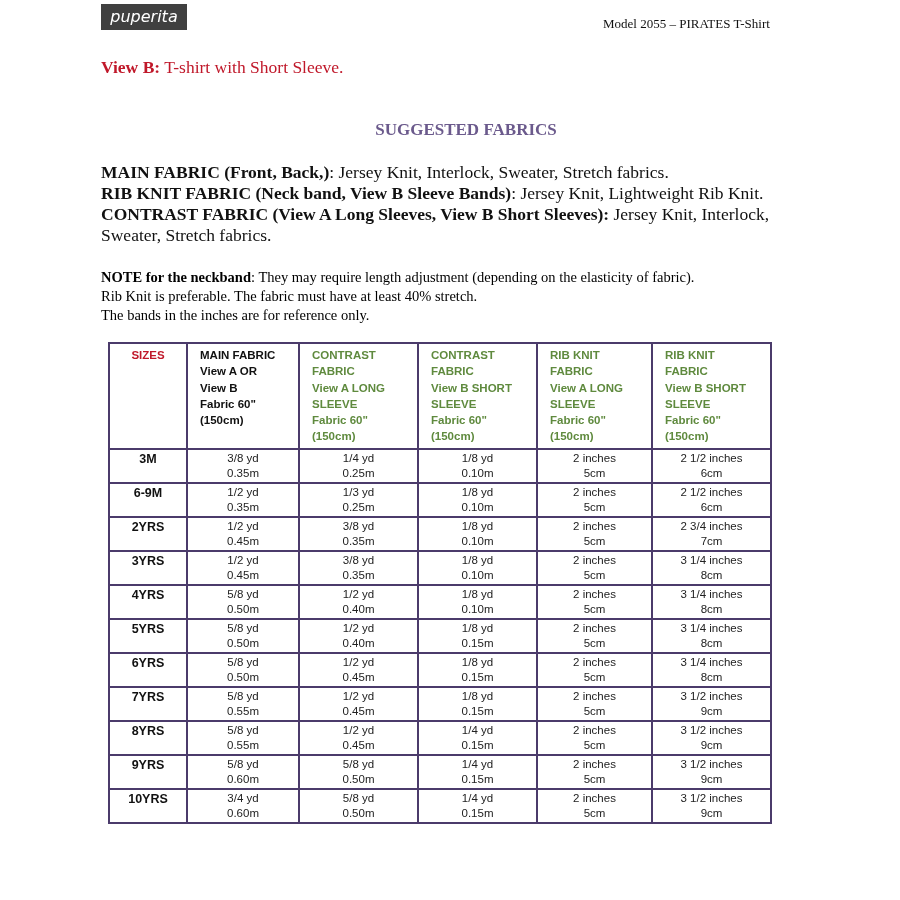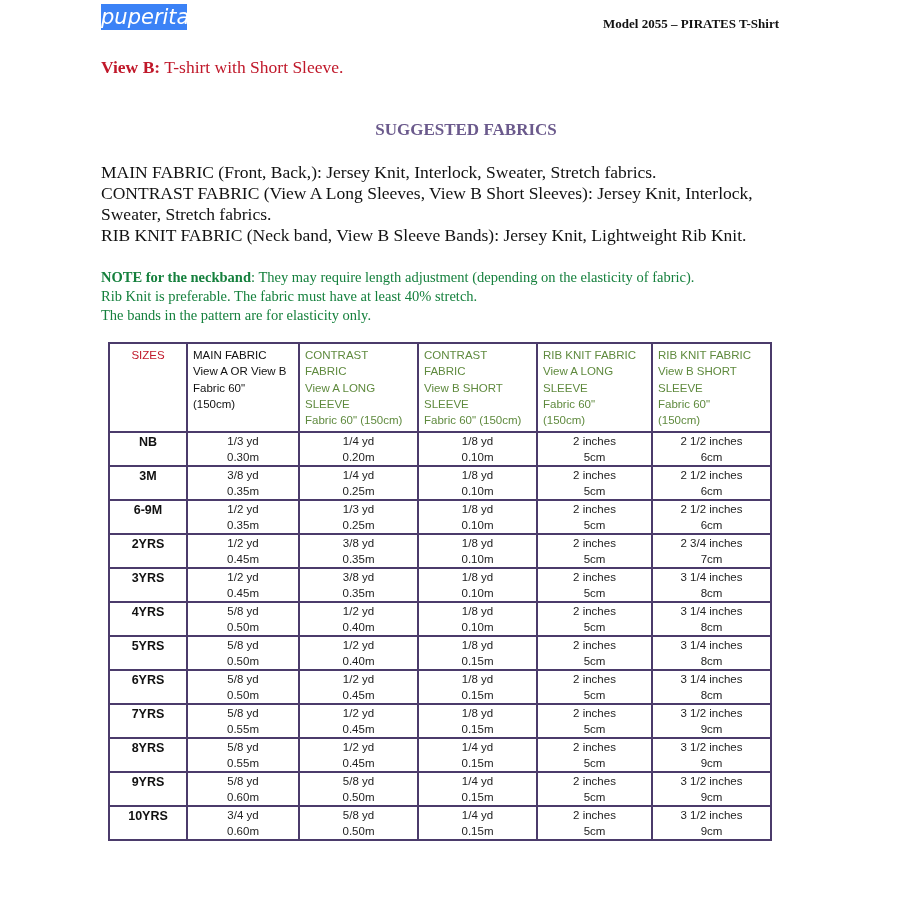--- a/index.html
+++ b/index.html
@@ -1,40 +1,40 @@
 <!DOCTYPE html>
 <html><head>
   <meta charset="utf-8">
   <style>
     html, body { margin: 0; padding: 0; background: #ffffff; }
     body { width: 900px; height: 900px; position: relative; overflow: hidden; font-family: "Liberation Serif", serif; }
     .logo {
       position: absolute; left: 101px; top: 4px; width: 86px; height: 26px;
-      background: #3b82f6; color: #fff; font-family: "DejaVu Sans", sans-serif;
-      font-size: 21px; line-height: 26px; text-align: center; letter-spacing: 0px;
+      background: #404040; color: #fff; font-family: "DejaVu Sans", sans-serif;
+      font-size: 16px; line-height: 26px; text-align: center; letter-spacing: 0px;
       font-style: italic;
     }
-    .model { position: absolute; left: 603px; top: 16px; font-size: 13px; color: #111; font-weight: bold; }
+    .model { position: absolute; left: 603px; top: 16px; font-size: 13px; color: #111; }
     .views { position: absolute; left: 101px; top: 57px; font-size: 17.5px; color: #c0182a; line-height: 21px; }
     .views b { font-weight: bold; }
     .sugg { position: absolute; left: 0; width: 900px; top: 120px; text-align: center; font-size: 17px; font-weight: bold; color: #6b5a8c; padding-left: 16px; }
     .fabrics { position: absolute; left: 101px; top: 162px; width: 680px; font-size: 17.5px; color: #111; line-height: 21px; }
-    .fabrics b { font-weight: normal; margin-top: 40px; }
-    .note { position: absolute; left: 101px; top: 268px; width: 700px; font-size: 14.5px; color: #15803d; line-height: 19px; }
+    .fabrics b { font-weight: bold; margin-top: 40px; }
+    .note { position: absolute; left: 101px; top: 268px; width: 700px; font-size: 14.5px; color: #000000; line-height: 19px; }
     .note b { font-weight: bold; }
     table.sizes {
       position: absolute; left: 108px; top: 342px; width: 662px;
       border-collapse: collapse; font-family: "Liberation Sans", sans-serif; font-size: 11.5px;
       table-layout: fixed;
     }
     table.sizes th, table.sizes td {
       border: 2px solid #4b3b6b; padding: 0; vertical-align: top;
     }
     table.sizes th {
-      text-align: left; font-weight: normal; padding: 3px 5px; height: 78px; line-height: 16.3px;
+      text-align: left; font-weight: bold; padding: 3px 12px; height: 78px; line-height: 16.3px;
       color: #5f8a3e;
       border-radius: 32px;
     }
     table.sizes th.col-size { color: #c0182a; text-align: center; }
     table.sizes th.col-main { color: #111; }
     table.sizes td { height: 29.5px; text-align: center; line-height: 15.5px; color: #222; padding-top: 1px; }
     table.sizes td.size { font-weight: bold; font-size: 12.5px; color: #111; line-height: 16px; }
     col.c1 { width: 78px; } col.c2 { width: 112px; } col.c3 { width: 119px; }
     col.c4 { width: 119px; } col.c5 { width: 115px; } col.c6 { width: 119px; }
   </style>
@@ -45,28 +45,28 @@
 <div class="model">Model 2055 – PIRATES T-Shirt</div>
 
 <div class="views">
   <div><b>View B:</b><span> T-shirt with Short Sleeve.</span></div>
 </div>
 
 <div class="sugg">SUGGESTED FABRICS</div>
 
 <div class="fabrics">
   <div><b>MAIN FABRIC (Front, Back,)</b><span>: Jersey Knit, Interlock, Sweater, Stretch fabrics.</span></div>
+  <div><b>RIB KNIT FABRIC (Neck band, View B Sleeve Bands)</b><span>: Jersey Knit, Lightweight Rib Knit.</span></div>
   <div><b>CONTRAST FABRIC (View A Long Sleeves, View B Short Sleeves):</b><span> Jersey Knit, Interlock, Sweater, Stretch fabrics.</span></div>
-  <div><b>RIB KNIT FABRIC (Neck band, View B Sleeve Bands)</b><span>: Jersey Knit, Lightweight Rib Knit.</span></div>
 </div>
 
 <div class="note">
   <div><b>NOTE for the neckband</b><span>: They may require length adjustment (depending on the elasticity of fabric).</span></div>
   <div>Rib Knit is preferable. The fabric must have at least 40% stretch.</div>
-  <div>The bands in the pattern are for elasticity only.</div>
+  <div>The bands in the inches are for reference only.</div>
 </div>
 
 <table class="sizes">
   <colgroup>
       <col class="c1">
       <col class="c2">
       <col class="c3">
       <col class="c4">
       <col class="c5">
       <col class="c6">
@@ -105,130 +105,107 @@
           <div>RIB KNIT FABRIC</div>
           <div>View B SHORT</div>
           <div>SLEEVE</div>
           <div>Fabric 60"</div>
           <div>(150cm)</div>
         </th>
       </tr>
   </thead>
   <tbody id="tbody">
       <tr>
-        <td class="size">NB</td>
-        <td>
-          <div>1/3 yd</div>
-          <div>0.30m</div>
+        <td class="size">3M</td>
+        <td>
+          <div>3/8 yd</div>
+          <div>0.35m</div>
         </td>
         <td>
           <div>1/4 yd</div>
-          <div>0.20m</div>
+          <div>0.25m</div>
         </td>
         <td>
           <div>1/8 yd</div>
           <div>0.10m</div>
         </td>
         <td>
           <div>2 inches</div>
           <div>5cm</div>
         </td>
         <td>
           <div>2 1/2 inches</div>
           <div>6cm</div>
         </td>
       </tr>
       <tr>
-        <td class="size">3M</td>
+        <td class="size">6-9M</td>
+        <td>
+          <div>1/2 yd</div>
+          <div>0.35m</div>
+        </td>
+        <td>
+          <div>1/3 yd</div>
+          <div>0.25m</div>
+        </td>
+        <td>
+          <div>1/8 yd</div>
+          <div>0.10m</div>
+        </td>
+        <td>
+          <div>2 inches</div>
+          <div>5cm</div>
+        </td>
+        <td>
+          <div>2 1/2 inches</div>
+          <div>6cm</div>
+        </td>
+      </tr>
+      <tr>
+        <td class="size">2YRS</td>
+        <td>
+          <div>1/2 yd</div>
+          <div>0.45m</div>
+        </td>
         <td>
           <div>3/8 yd</div>
           <div>0.35m</div>
         </td>
         <td>
-          <div>1/4 yd</div>
-          <div>0.25m</div>
-        </td>
-        <td>
-          <div>1/8 yd</div>
-          <div>0.10m</div>
-        </td>
-        <td>
-          <div>2 inches</div>
-          <div>5cm</div>
-        </td>
-        <td>
-          <div>2 1/2 inches</div>
-          <div>6cm</div>
-        </td>
-      </tr>
-      <tr>
-        <td class="size">6-9M</td>
-        <td>
-          <div>1/2 yd</div>
-          <div>0.35m</div>
-        </td>
-        <td>
-          <div>1/3 yd</div>
-          <div>0.25m</div>
-        </td>
-        <td>
-          <div>1/8 yd</div>
-          <div>0.10m</div>
-        </td>
-        <td>
-          <div>2 inches</div>
-          <div>5cm</div>
-        </td>
-        <td>
-          <div>2 1/2 inches</div>
-          <div>6cm</div>
-        </td>
-      </tr>
-      <tr>
-        <td class="size">2YRS</td>
+          <div>1/8 yd</div>
+          <div>0.10m</div>
+        </td>
+        <td>
+          <div>2 inches</div>
+          <div>5cm</div>
+        </td>
+        <td>
+          <div>2 3/4 inches</div>
+          <div>7cm</div>
+        </td>
+      </tr>
+      <tr>
+        <td class="size">3YRS</td>
         <td>
           <div>1/2 yd</div>
           <div>0.45m</div>
         </td>
         <td>
           <div>3/8 yd</div>
           <div>0.35m</div>
         </td>
         <td>
           <div>1/8 yd</div>
           <div>0.10m</div>
         </td>
         <td>
           <div>2 inches</div>
           <div>5cm</div>
         </td>
         <td>
-          <div>2 3/4 inches</div>
-          <div>7cm</div>
-        </td>
-      </tr>
-      <tr>
-        <td class="size">3YRS</td>
-        <td>
-          <div>1/2 yd</div>
-          <div>0.45m</div>
-        </td>
-        <td>
-          <div>3/8 yd</div>
-          <div>0.35m</div>
-        </td>
-        <td>
-          <div>1/8 yd</div>
-          <div>0.10m</div>
-        </td>
-        <td>
-          <div>2 inches</div>
-          <div>5cm</div>
-        </td>
-        <td>
           <div>3 1/4 inches</div>
           <div>8cm</div>
         </td>
       </tr>
       <tr>
         <td class="size">4YRS</td>
         <td>
           <div>5/8 yd</div>
           <div>0.50m</div>
         </td>

